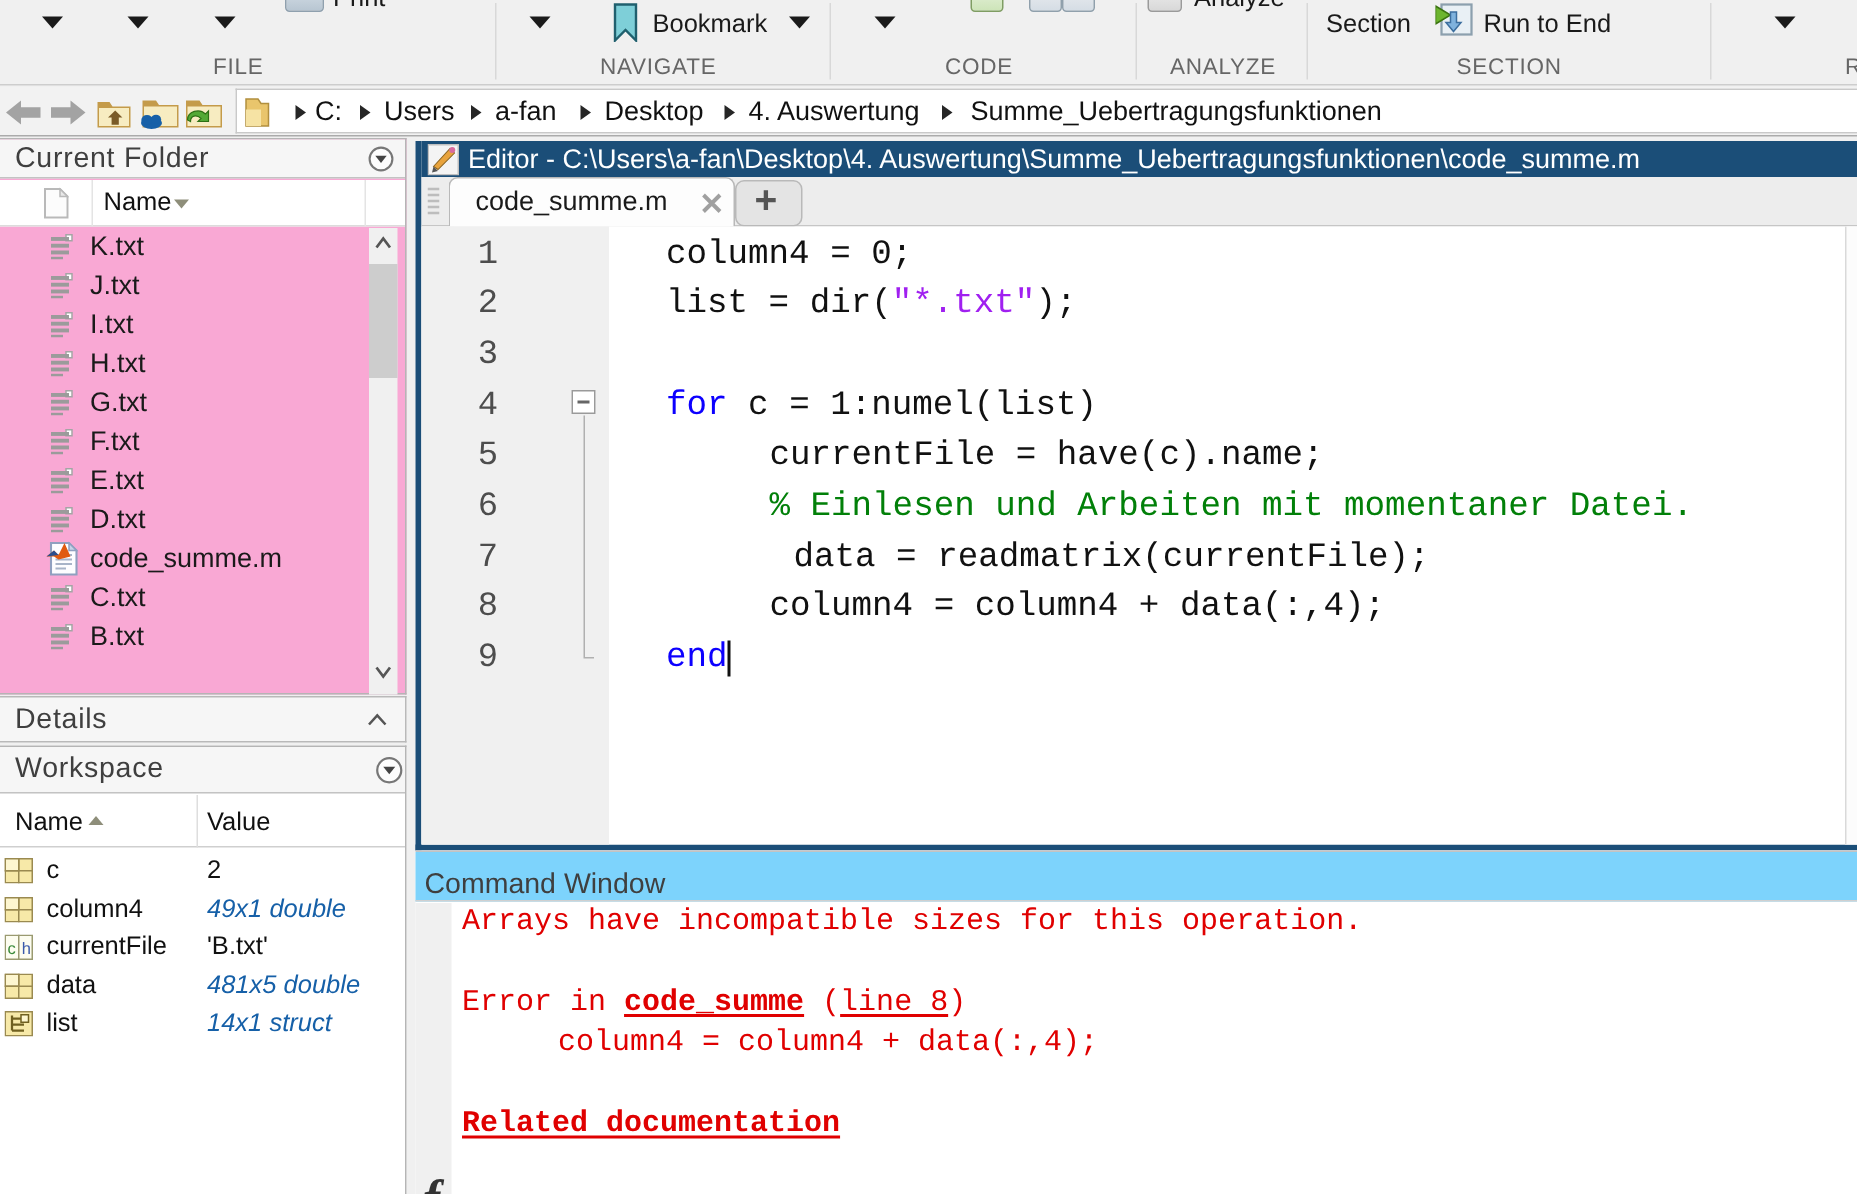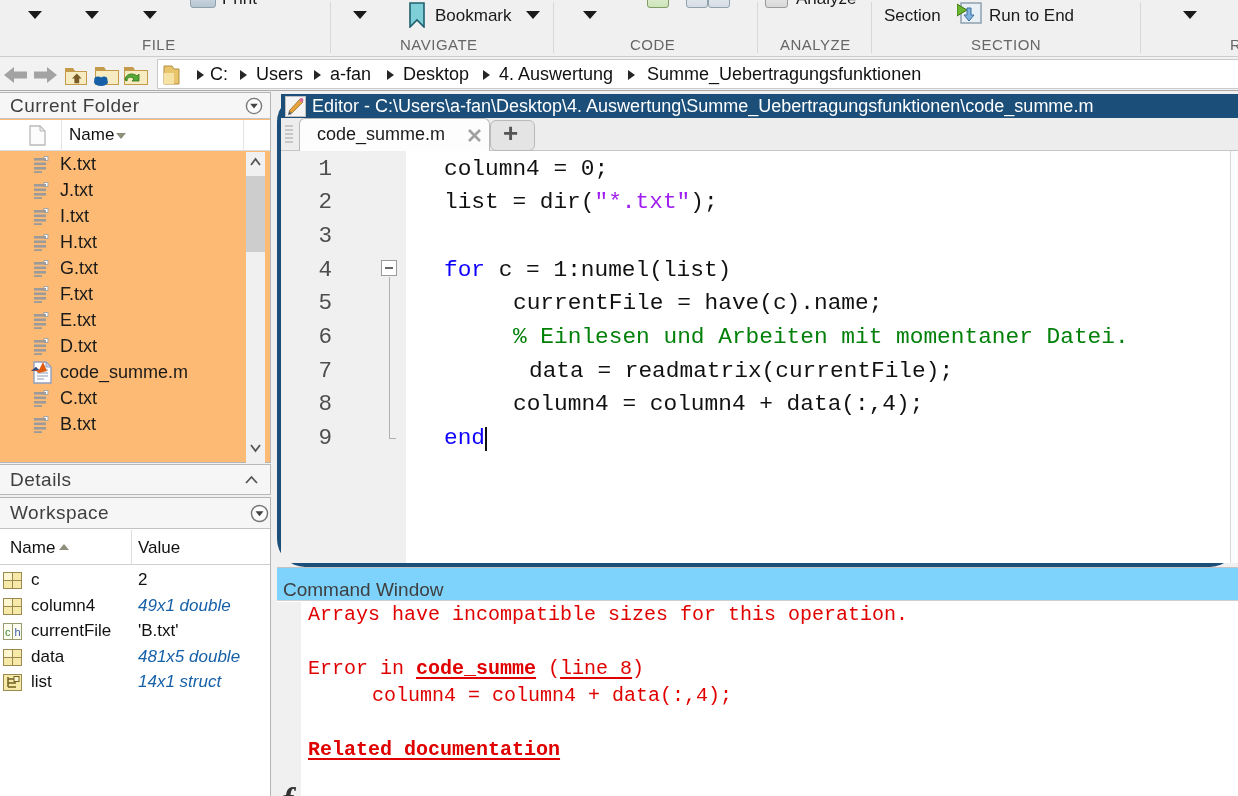--- a/index.html
+++ b/index.html
@@ -99,21 +99,21 @@
   <div class="abs tri-right" style="left:314px;top:12px;"></div>
   <div class="abs" style="left:330px;top:6px;font-size:18px;color:#111;">a-fan</div>
   <div class="abs tri-right" style="left:387px;top:12px;"></div>
   <div class="abs" style="left:403px;top:6px;font-size:18px;color:#111;">Desktop</div>
   <div class="abs tri-right" style="left:483px;top:12px;"></div>
   <div class="abs" style="left:499px;top:6px;font-size:18px;color:#111;">4. Auswertung</div>
   <div class="abs tri-right" style="left:628px;top:12px;"></div>
   <div class="abs" style="left:647px;top:6px;font-size:18px;color:#111;">Summe_Uebertragungsfunktionen</div>
 </div>
 
-<div class="abs" style="left:0;top:92px;width:271px;height:371px;background:#fdba74;border:1px solid #b5b5b5;border-left:none;">
+<div class="abs" style="left:0;top:92px;width:271px;height:371px;background:#f9a8d4;border:1px solid #b5b5b5;border-left:none;">
   <div class="abs" style="left:0;top:0;width:270px;height:26px;background:#f6f6f6;border-bottom:1px solid #c3c3c3;">
     <div class="abs" style="left:10px;top:2px;font-size:19px;letter-spacing:0.5px;color:#3f3f3f;">Current Folder</div>
     <svg class="abs" style="left:245px;top:4px;" width="18" height="18" viewBox="0 0 18 18">
       <circle cx="9" cy="9" r="7.6" fill="#fdfdfd" stroke="#777" stroke-width="1.4"></circle>
       <path d="M5.2 6.8 h7.6 L9 11.6 z" fill="#444"></path>
     </svg>
   </div>
 
   <div class="abs" style="left:0;top:27px;width:270px;height:31px;background:#fff;border-bottom:1px solid #dcdcdc;">
     <div class="abs" style="left:61px;top:0;width:1px;height:31px;background:#e4e4e4;"></div>
@@ -336,21 +336,21 @@
           <line x1="5" y1="9" x2="13" y2="9" stroke="#706020" stroke-width="1.5"></line>
           <line x1="5" y1="13" x2="13" y2="13" stroke="#706020" stroke-width="1.5"></line>
           <rect x="11" y="2.5" width="5" height="5" fill="#fdf6d0" stroke="#706020"></rect>
         </svg>
         <div style="position:absolute;left:31px;top:4px;font-size:17px;color:#111;">list</div>
         <div style="position:absolute;left:138px;top:4px;font-size:17px;font-style:italic;color:#1660a8;">14x1 struct</div>
       </div>
     </div>
 </div>
 
-<div class="abs" style="left:277px;top:94px;width:961px;height:473px;background:#fff;border-left:4px solid #1b4e78;border-bottom:4px solid #1b4e78;border-radius:28px;">
+<div class="abs" style="left:277px;top:94px;width:961px;height:473px;background:#fff;border-left:4px solid #1b4e78;border-bottom:4px solid #1b4e78;">
 
   <div class="abs" style="left:0;top:0;width:957px;height:24px;background:#1b4e78;">
     <svg class="abs" style="left:4px;top:2px;" width="21" height="21" viewBox="0 0 21 21">
       <rect x="0.5" y="0.5" width="20" height="20" fill="#f4f4f4" stroke="#c0c0c0"></rect>
       <path d="M4 17 L15 5 L18 8 L7 19 z" fill="#e8a33d" stroke="#8a6420" stroke-width="0.7" transform="translate(0,-2)"></path>
       <circle cx="16.5" cy="4" r="2" fill="#d86a9e"></circle>
       <path d="M4 17 l-1 4 4 -1 z" fill="#555" transform="translate(0,-2)"></path>
     </svg>
     <div class="abs" style="left:31px;top:2px;font-size:18px;color:#fff;">Editor - C:\Users\a-fan\Desktop\4. Auswertung\Summe_Uebertragungsfunktionen\code_summe.m</div>
   </div>

